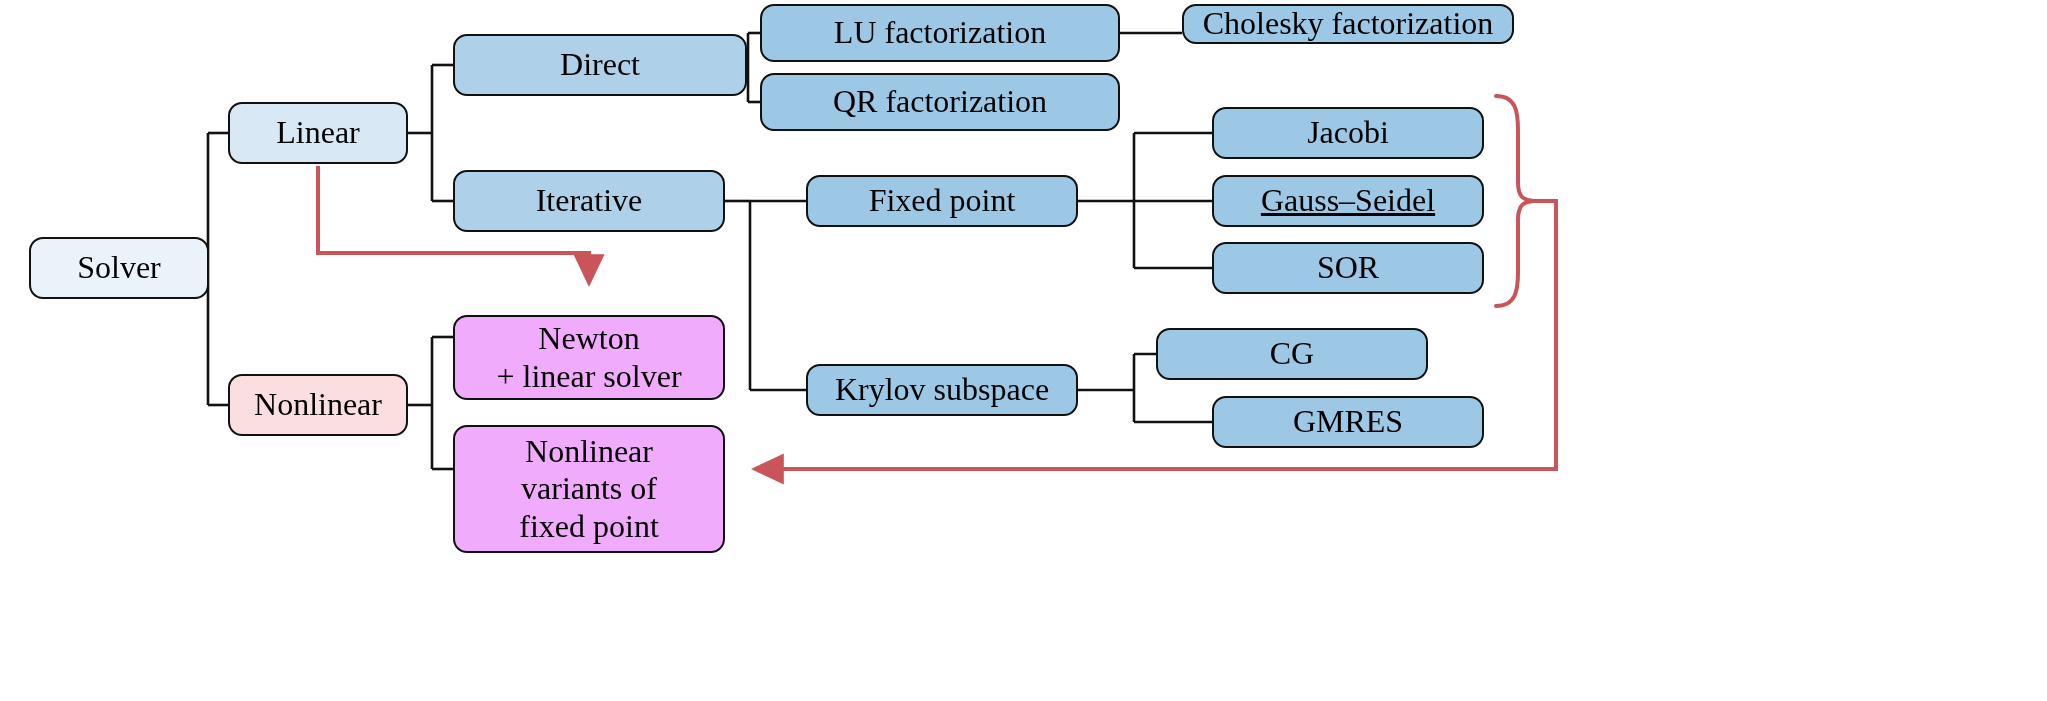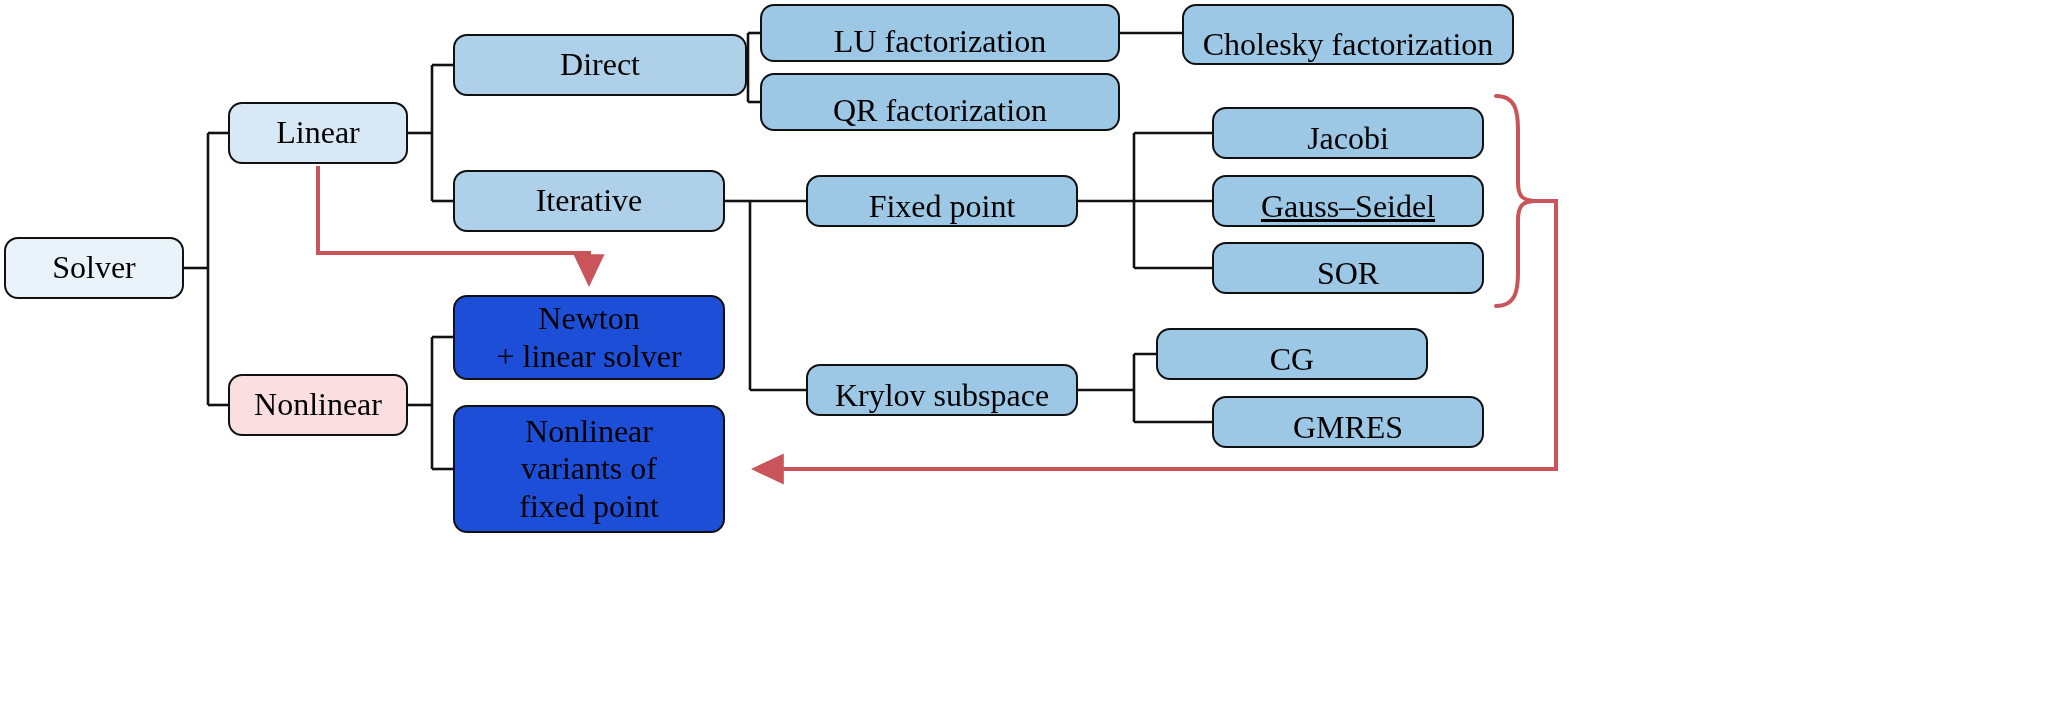--- a/index.html
+++ b/index.html
@@ -29,26 +29,26 @@
     border-radius: 14px;
     display: flex;
     align-items: center;
     justify-content: center;
     text-align: center;
     color: #000000;
     line-height: 1.16;
     white-space: pre-line;
     z-index: 3;
   }
-  .lvl-root  { background: #eaf2fa; font-size: 32px; }
+  .lvl-root  { background: #eaf2fa; font-size: 32px; margin-left: 25px; }
   .lvl-blue1 { background: #d9e8f5; font-size: 32px; }
   .lvl-blue2 { background: #aed0e8; font-size: 32px; }
-  .lvl-blue3 { background: #9cc8e5; font-size: 32px; align-items: flex-end; }
+  .lvl-blue3 { background: #9cc8e5; font-size: 32px; }
   .lvl-pink1 { background: #fadee0; font-size: 32px; }
-  .lvl-pink2 { background: #1d4ed8; font-size: 32px; }
+  .lvl-pink2 { background: #f0abfc; font-size: 32px; margin-top: 20px; }
 </style>
 </head>
 <body>
 
 <div id="canvas">
 
   <svg id="edges" viewBox="0 0 2047 701" xmlns="http://www.w3.org/2000/svg">
     <defs>
       <marker id="redhead" markerWidth="9" markerHeight="9" refX="7.2" refY="4.5" orient="auto" markerUnits="strokeWidth">
         <path d="M0,0.6 L8.2,4.5 L0,8.4 z" fill="#c9545a"></path>
@@ -123,21 +123,21 @@
       <div class="node lvl-blue2" style="left: 453px; top: 170px; width: 272px; height: 62px;"><span>Iterative</span></div>
       <div class="node lvl-pink2" style="left: 453px; top: 295px; width: 272px; height: 85px;"><span>Newton
 + linear solver</span></div>
       <div class="node lvl-pink2" style="left: 453px; top: 405px; width: 272px; height: 128px;"><span>Nonlinear
 variants of
 fixed point</span></div>
       <div class="node lvl-blue3" style="left: 760px; top: 4px; width: 360px; height: 58px;"><span>LU factorization</span></div>
       <div class="node lvl-blue3" style="left: 760px; top: 73px; width: 360px; height: 58px;"><span>QR factorization</span></div>
       <div class="node lvl-blue3" style="left: 806px; top: 175px; width: 272px; height: 52px;"><span>Fixed point</span></div>
       <div class="node lvl-blue3" style="left: 806px; top: 364px; width: 272px; height: 52px;"><span>Krylov subspace</span></div>
-      <div class="node lvl-blue3" style="left: 1182px; top: 4px; width: 332px; height: 61px;"><span>Cholesky factorization</span></div>
+      <div class="node lvl-blue3" style="left: 1182px; top: 4px; width: 332px; height: 40px;"><span>Cholesky factorization</span></div>
       <div class="node lvl-blue3" style="left: 1212px; top: 107px; width: 272px; height: 52px;"><span>Jacobi</span></div>
       <div class="node lvl-blue3" style="left: 1212px; top: 175px; width: 272px; height: 52px; text-decoration: underline;"><span>Gauss–Seidel</span></div>
       <div class="node lvl-blue3" style="left: 1212px; top: 242px; width: 272px; height: 52px;"><span>SOR</span></div>
       <div class="node lvl-blue3" style="left: 1156px; top: 328px; width: 272px; height: 52px;"><span>CG</span></div>
       <div class="node lvl-blue3" style="left: 1212px; top: 396px; width: 272px; height: 52px;"><span>GMRES</span></div>
     </div>
 
 </div>
 
 </body></html>

